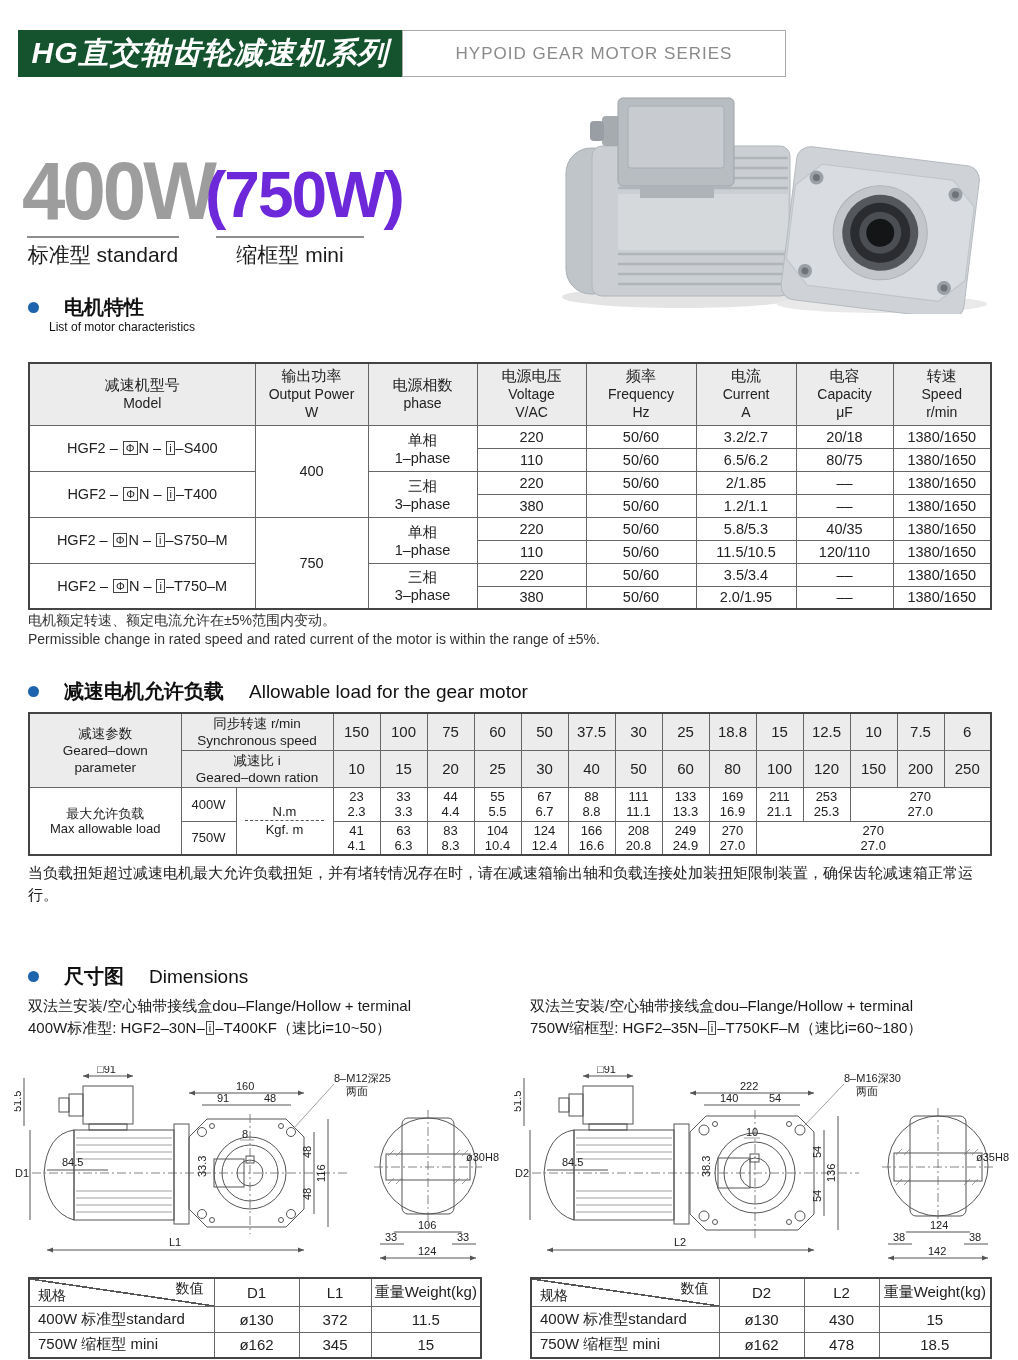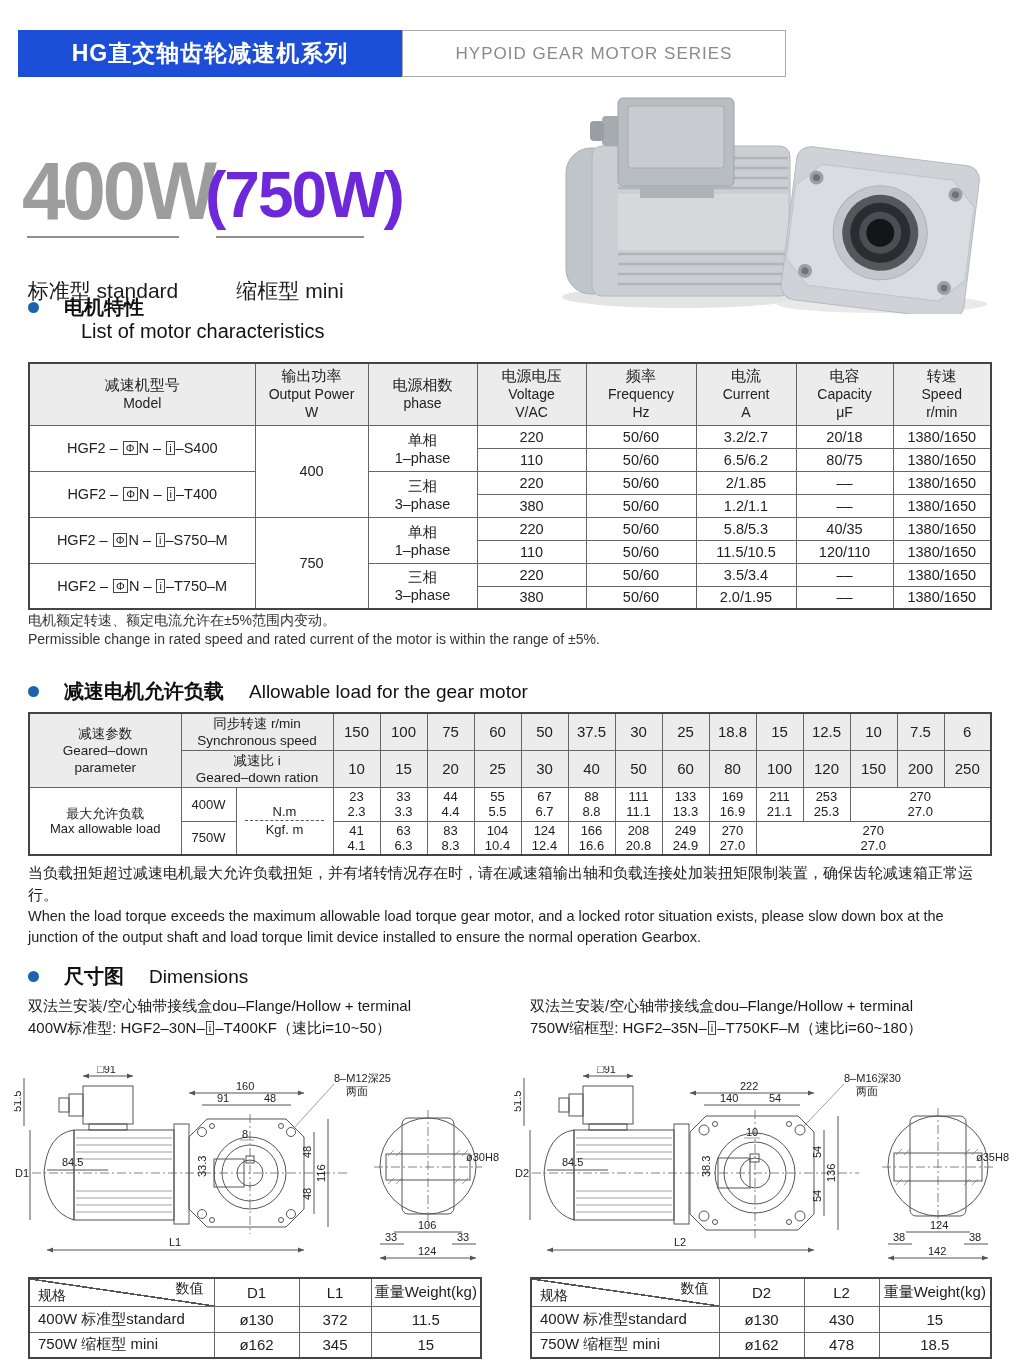--- a/index.html
+++ b/index.html
@@ -1,43 +1,43 @@
 <!DOCTYPE html>
 <html><head>
 <meta charset="utf-8">
 <style>
   * { box-sizing: border-box; }
   body { margin:0; background:#fff; font-family:"Liberation Sans","DejaVu Sans",sans-serif; color:#222; }
   #page { position:relative; width:1018px; height:1360px; background:#fff; overflow:hidden; }
   .abs { position:absolute; }
 
   
-  .hdr-gray { left:18px; top:30px; width:384px; height:47px; background:#1d4ed8;
+  .hdr-gray { left:18px; top:30px; width:384px; height:47px; background:#14532d;
               display:flex; align-items:center; justify-content:center;
-              color:#fff; font-size:23px; font-weight:bold; letter-spacing:1px; }
+              color:#fff; font-size:30px; font-weight:bold; letter-spacing:1px;font-style:italic; }
   .hdr-white { left:402px; top:30px; width:384px; height:47px; border:1px solid #a9a9a9;
                display:flex; align-items:center; justify-content:center;
                color:#8a8a8a; font-size:17px; letter-spacing:1px; }
 
   
   .p-main { left:22px; top:146px; font-size:78px; font-weight:bold; color:#9d9d9d;
             letter-spacing:-3px; transform:scaleY(1.05); }
   .p-alt  { left:205px; top:158px; font-size:64px; font-weight:bold; color:#6d28d9; letter-spacing:-2px; }
   .rule1 { left:27px; top:236px; width:152px; height:2px; background:#8f8f8f; }
   .rule2 { left:216px; top:236px; width:148px; height:2px; background:#8f8f8f; }
-  .plabel { font-size:21px; color:#1a1a1a;margin-top:36px; }
+  .plabel { font-size:21px; color:#1a1a1a; }
   .plabel1 { left:27px; top:241px; width:152px; text-align:center; }
   .plabel2 { left:216px; top:241px; width:148px; text-align:center; }
 
   
   .sect { display:flex; align-items:center; gap:25px; }
   .dot { width:11px; height:11px; border-radius:50%; background:#1e63ad; flex:0 0 auto; }
   .sect-cn { font-size:20px; font-weight:bold; color:#111; }
   .sect-en { font-size:19px; color:#111; }
-  .sub-en { font-size:20px; color:#111;margin-left:32px; }
+  .sub-en { font-size:12px; color:#111; }
 
   
   table { border-collapse:collapse; table-layout:fixed; }
   td { border:1px solid #666; text-align:center; vertical-align:middle; padding:0 2px; overflow:hidden; }
   .mt { left:28px; top:362px; width:962px; font-size:14.5px; }
   .mt td { height:23px; }
   .mt tr.hd td { background:#ececec; height:62px; line-height:18px; font-size:15px; }
   .mt .en { font-size:14px; }
   table.outer { border:2px solid #444; }
   .bx { display:inline-block; border:1px solid #444; padding:0 2px; font-size:11px; line-height:12px;
@@ -439,21 +439,20 @@
       <td colspan="5" class="two">
             <div>270</div>
             <div>27.0</div>
           </td>
     </tr>
   </tbody>
     </table>
 
   <div class="abs para">
     <div class="cn">当负载扭矩超过减速电机最大允许负载扭矩，并有堵转情况存在时，请在减速箱输出轴和负载连接处加装扭矩限制装置，确保齿轮减速箱正常运行。</div>
-    <div class="en">When the load torque exceeds the maximum allowable load torque gear motor, and a locked rotor situation exists, please slow down box at the junction of the output shaft and load torque limit device installed to ensure the normal operation Gearbox.</div>
   </div>
 
   <div class="abs sect" style="left:28px;top:963px">
     <span class="dot"></span>
     <span class="sect-cn">尺寸图</span>
     <span class="sect-en">Dimensions</span>
   </div>
 
   <div class="abs dimtxt" style="left:28px;top:995px;width:480px">
     <div>双法兰安装/空心轴带接线盒dou–Flange/Hollow + terminal</div>

